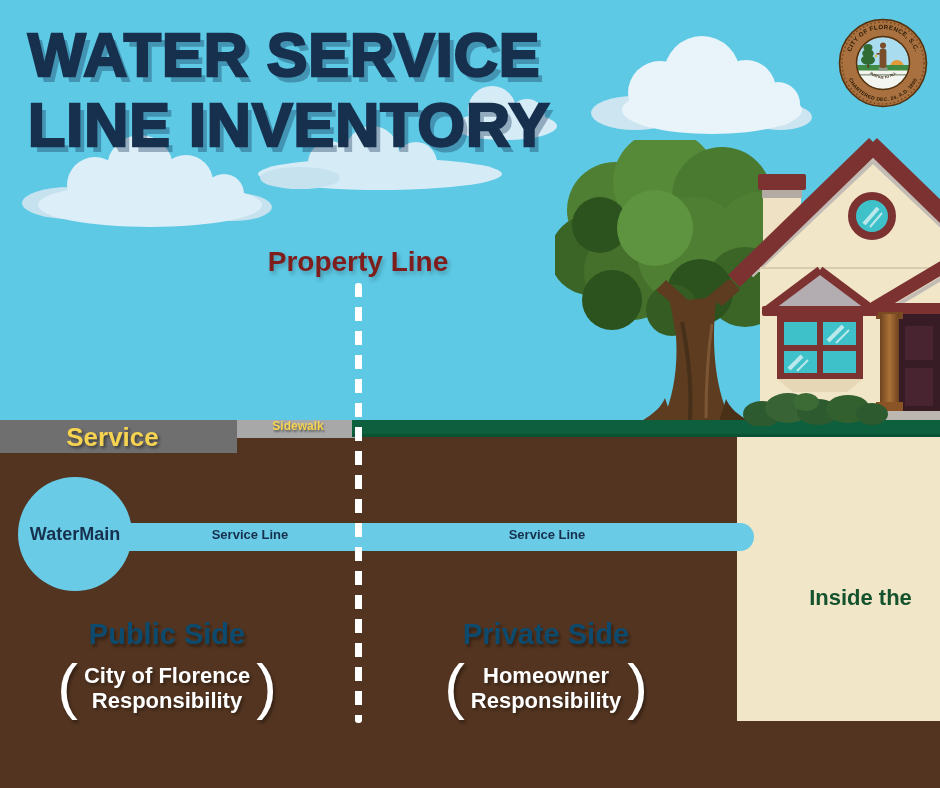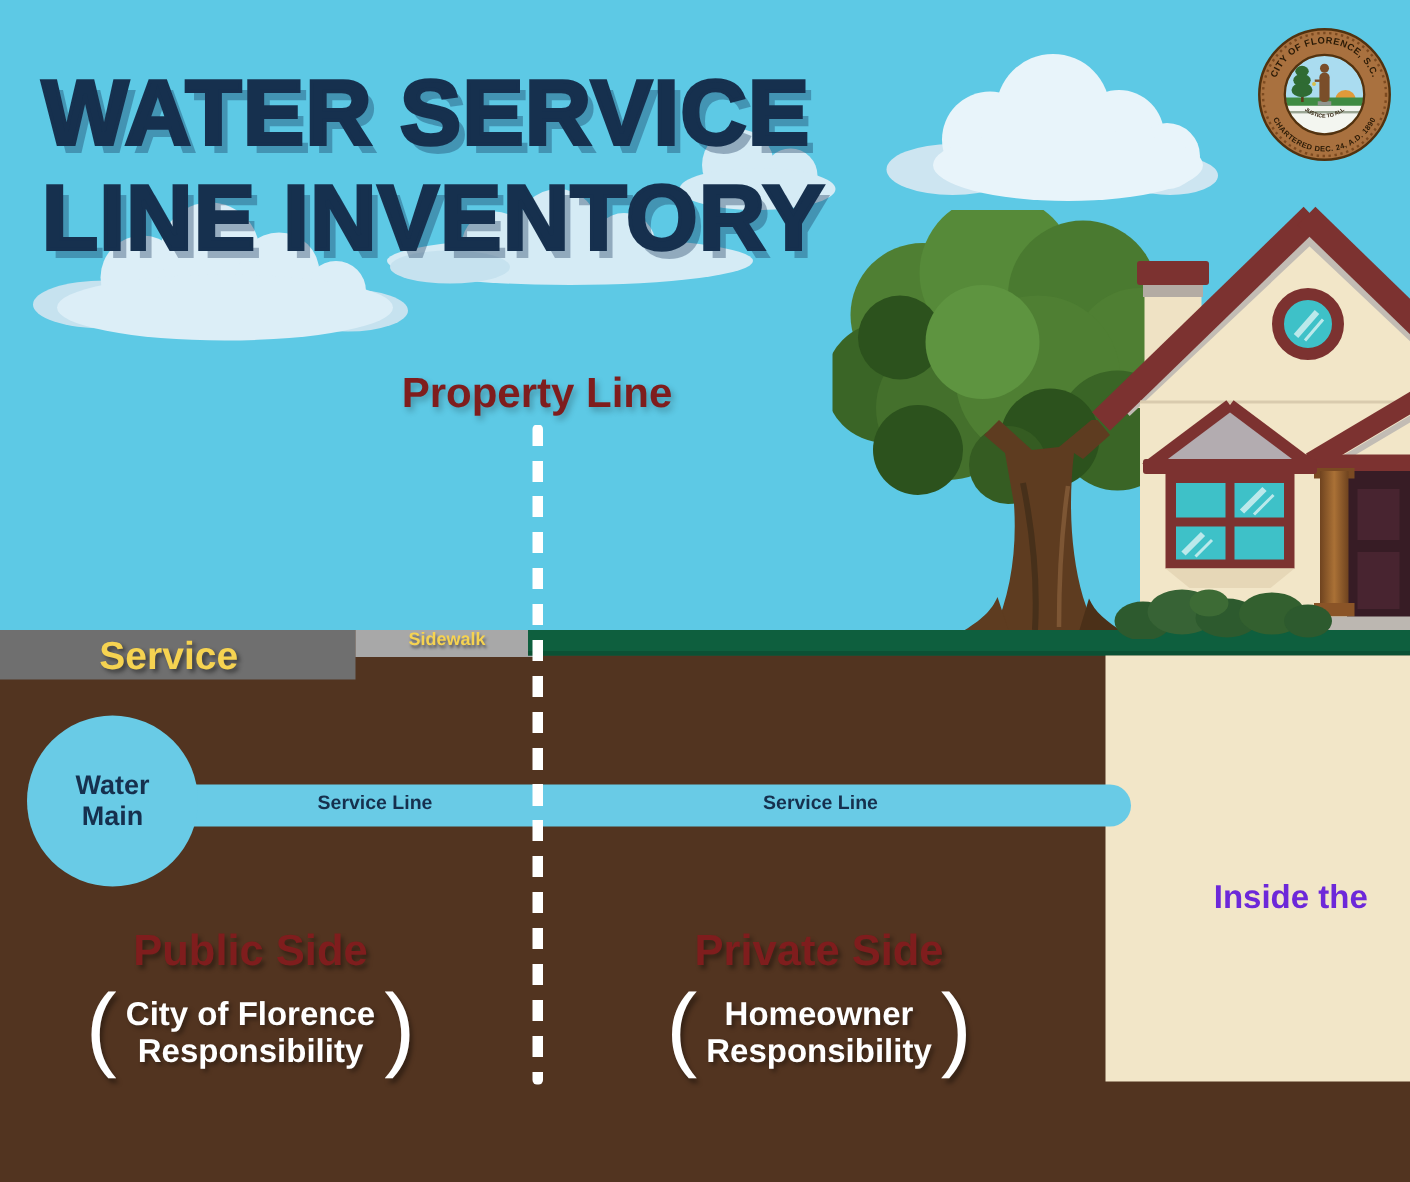--- a/index.html
+++ b/index.html
@@ -8,57 +8,57 @@
     font-family:"Liberation Sans","DejaVu Sans",sans-serif;
     background:#5dc9e5;
   }
   .abs{position:absolute;}
   
   .sky{left:0;top:0;width:940px;height:420px;background:#5dc9e5;}
   .clouds{left:0;top:0;width:940px;height:420px;}
   
   .title{left:28px;top:20px;line-height:70px;font-size:61px;font-weight:800;
     letter-spacing:1px;color:#16304e;-webkit-text-stroke:2.5px #16304e;
-    text-shadow:5px 6px 0 rgba(19,48,87,.35);margin-top:20px;}
+    text-shadow:5px 6px 0 rgba(19,48,87,.35);}
   
   .soil{left:0;top:420px;width:940px;height:368px;background:#523420;}
   .street{left:0;top:420px;width:237px;height:33px;background:#6f6f6f;}
   .sidewalk{left:237px;top:420px;width:121px;height:18px;background:#a8a8a8;}
   .grass{left:352px;top:420px;width:588px;height:14px;background:#0e5f3e;border-bottom:3px solid #0b5134;}
   .foundation{left:737px;top:437px;width:203px;height:284px;background:#f2e6c8;}
   .street-label{left:30px;top:422px;width:165px;text-align:center;font-size:26px;font-weight:bold;
     color:#f6d351;text-shadow:2px 2px 3px rgba(0,0,0,.45);}
   .sidewalk-label{left:242px;top:419px;width:112px;text-align:center;font-size:12px;font-weight:bold;
     color:#f6d351;text-shadow:1px 2px 2px rgba(0,0,0,.45);}
   
   .service-pipe{left:110px;top:523px;width:644px;height:28px;background:#69cbe6;border-radius:0 14px 14px 0;}
   .water-main{left:18px;top:477px;width:114px;height:114px;border-radius:50%;background:#69cbe6;
-    display:flex;flex-direction:column;align-items:center;justify-content:center;
+    display:flex;flex-direction:row;align-items:center;justify-content:center;
     font-size:18px;line-height:21px;font-weight:bold;color:#16304e;text-align:center;}
   .pipe-label{top:527px;width:200px;text-align:center;font-size:13px;font-weight:bold;color:#16304e;}
   .pipe-label.l1{left:150px;}
   .pipe-label.l2{left:447px;}
   
   .prop-dash{left:355px;top:283px;width:7px;height:440px;border-radius:3px;
     background:repeating-linear-gradient(to bottom,#ffffff 0 14px,transparent 14px 24px);}
   .prop-label{left:238px;top:246px;width:240px;text-align:center;font-size:28px;font-weight:bold;
     color:#7f1d1d;text-shadow:2px 3px 4px rgba(0,0,0,.25);}
   
   .resp{width:260px;text-align:center;}
-  .resp .head{font-size:29px;font-weight:bold;color:#7f1d1d;text-shadow:2px 3px 3px rgba(0,0,0,.35);}
+  .resp .head{font-size:29px;font-weight:bold;color:#0c4a6e;text-shadow:2px 3px 3px rgba(0,0,0,.35);}
   .resp .row{margin-top:8px;display:flex;align-items:center;justify-content:center;gap:6px;}
   .resp .paren{font-size:62px;font-weight:400;color:#ffffff;line-height:58px;
     text-shadow:2px 3px 3px rgba(0,0,0,.35);transform:translateY(-2px);}
   .resp .lines{font-size:22px;line-height:25px;font-weight:bold;color:#ffffff;
     text-shadow:2px 2px 3px rgba(0,0,0,.35);}
   .resp.public{left:37px;top:618px;}
   .resp.private{left:416px;top:618px;}
   
   .inside-house{left:788px;top:585px;width:145px;text-align:center;
-    font-size:22px;line-height:26px;font-weight:bold;color:#6d28d9;}
+    font-size:22px;line-height:26px;font-weight:bold;color:#14532d;}
   svg{display:block;}
 </style>
 </head>
 <body>
 
 <div class="stage">
 
   <div class="abs sky"></div>
 
   <svg class="abs clouds" viewBox="0 0 940 420">

